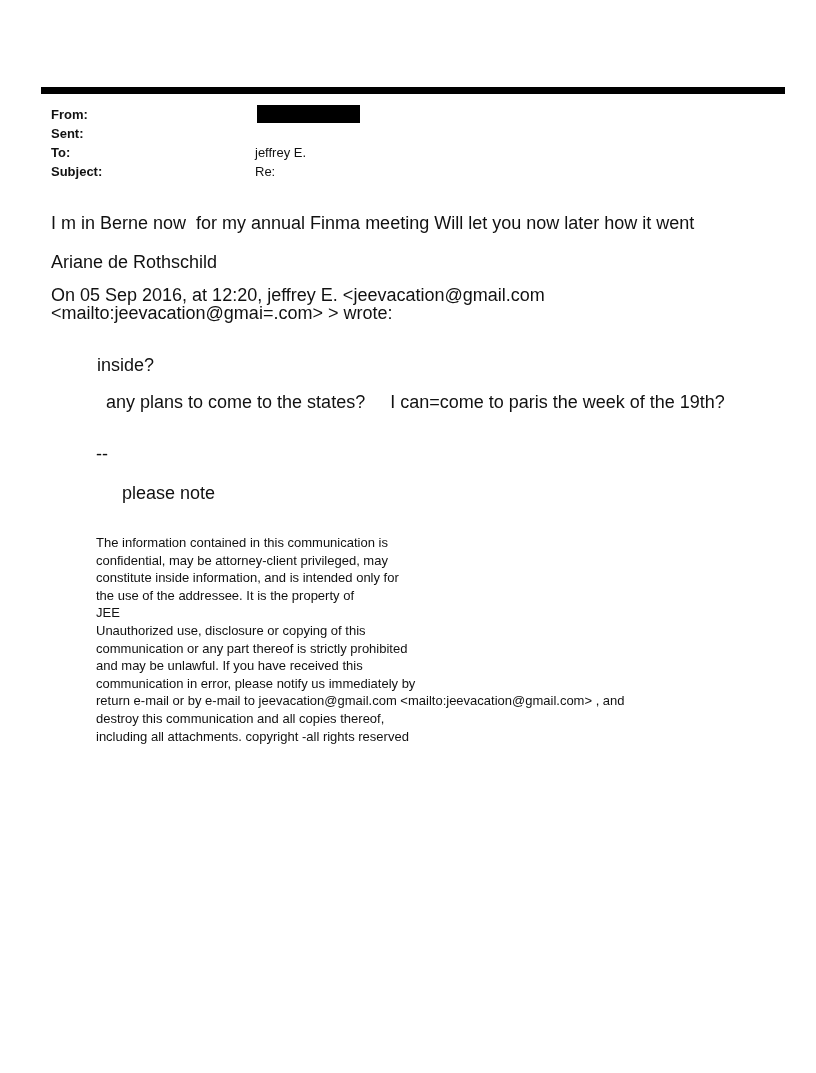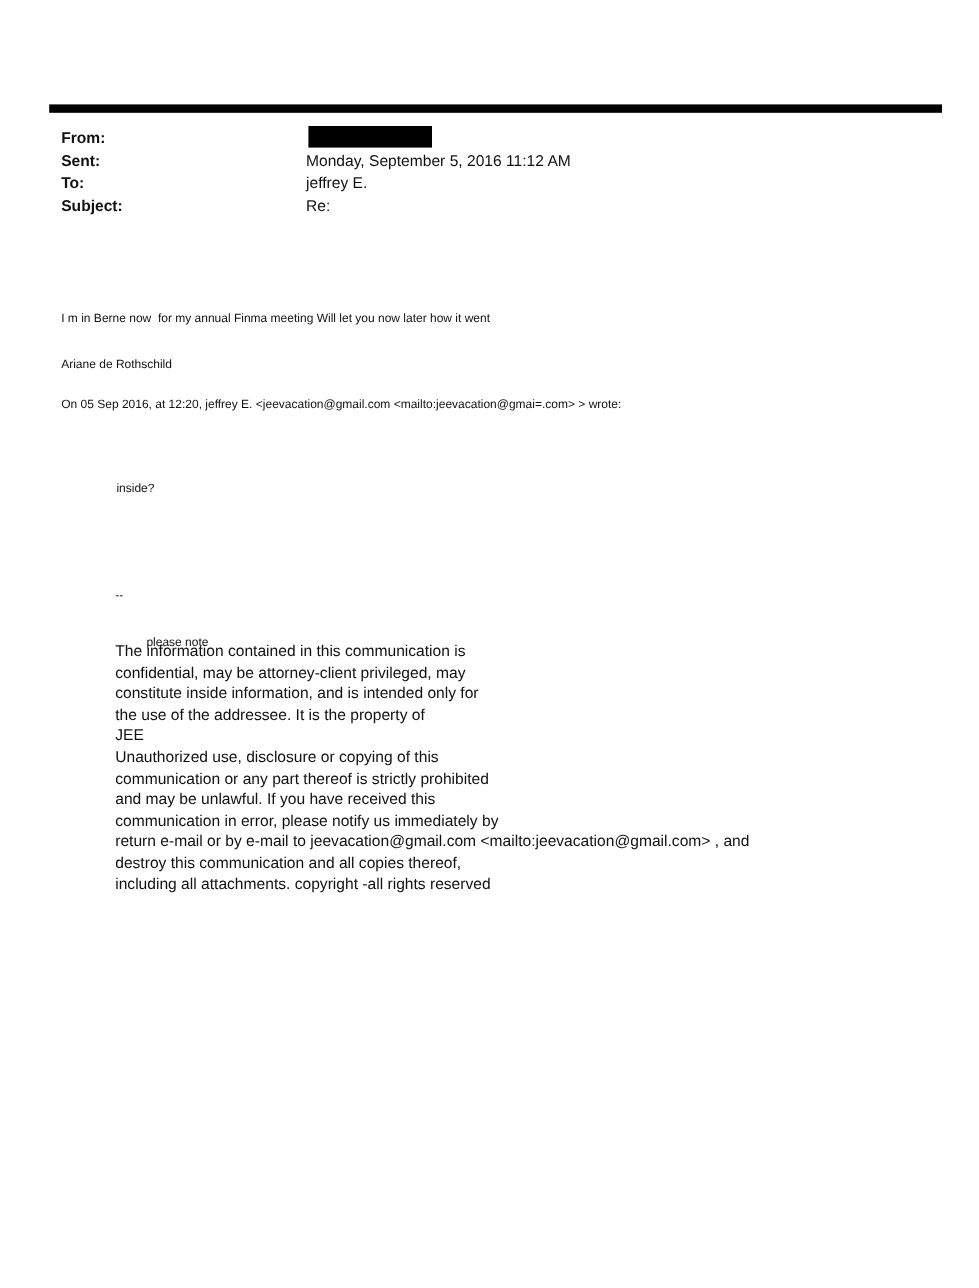--- a/index.html
+++ b/index.html
@@ -43,24 +43,23 @@
     position: absolute;
     left: 257px;
     top: 105px;
     width: 103px;
     height: 18px;
     background: #000000;
   }
   .bodyline {
     position: absolute;
     left: 51px;
-    font-size: 10px;
+    font-size: 18px;
     line-height: 17.5px;
     white-space: pre-wrap;
-    margin-top: 42px;
   }
   .disclaimer {
     position: absolute;
     left: 96px;
     top: 518px;
     font-size: 13px;
     line-height: 17.6px;
     white-space: pre-line;
     margin-top: 16px;
   }
@@ -84,36 +83,36 @@
 <body>
 
 <div class="page">
 
   <div class="top-rule"></div>
 
   <div class="hdr-label" style="top:105px">From:</div>
   <div class="redaction"></div>
 
   <div class="hdr-label" style="top:124px">Sent:</div>
-  <div class="hdr-value" style="top:124px">Monday, September 5, 2016 11:12 AM</div>
 
   <div class="hdr-label" style="top:143px">To:</div>
   <div class="hdr-value" style="top:143px">jeffrey E.</div>
 
   <div class="hdr-label" style="top:162px">Subject:</div>
   <div class="hdr-value" style="top:162px">Re:</div>
 
   <div class="bodyline" style="top:215px">I m in Berne now  for my annual Finma meeting Will let you now later how it went</div>
 
   <div class="bodyline" style="top:254px">Ariane de Rothschild</div>
 
   <div class="bodyline" style="top:287px">On 05 Sep 2016, at 12:20, jeffrey E. &lt;jeevacation@gmail.com &lt;mailto:jeevacation@gmai=.com&gt; &gt; wrote:</div>
 
   <div class="bodyline" style="top:357px; left:97px">inside?</div>
 
+  <div class="bodyline" style="top:394px; left:106px">any plans to come to the states?     I can=come to paris the week of the 19th?</div>
 
   <div class="bodyline" style="top:446px; left:96px">--</div>
 
   <div class="bodyline" style="top:485px; left:122px">please note</div>
 
   <div class="disclaimer">The information contained in this communication is
 confidential, may be attorney-client privileged, may
 constitute inside information, and is intended only for
 the use of the addressee. It is the property of
 JEE

